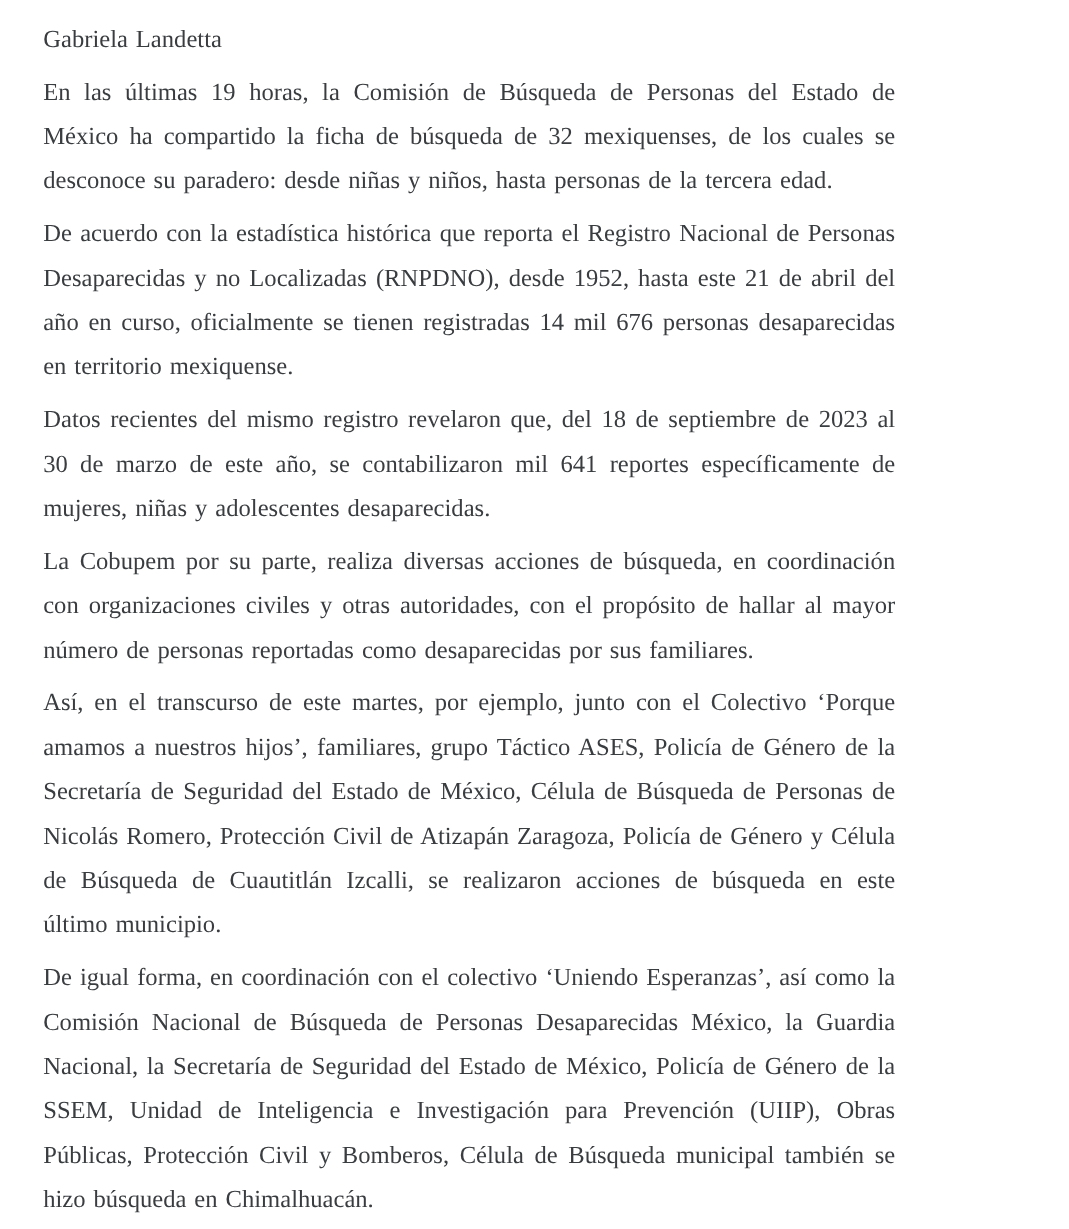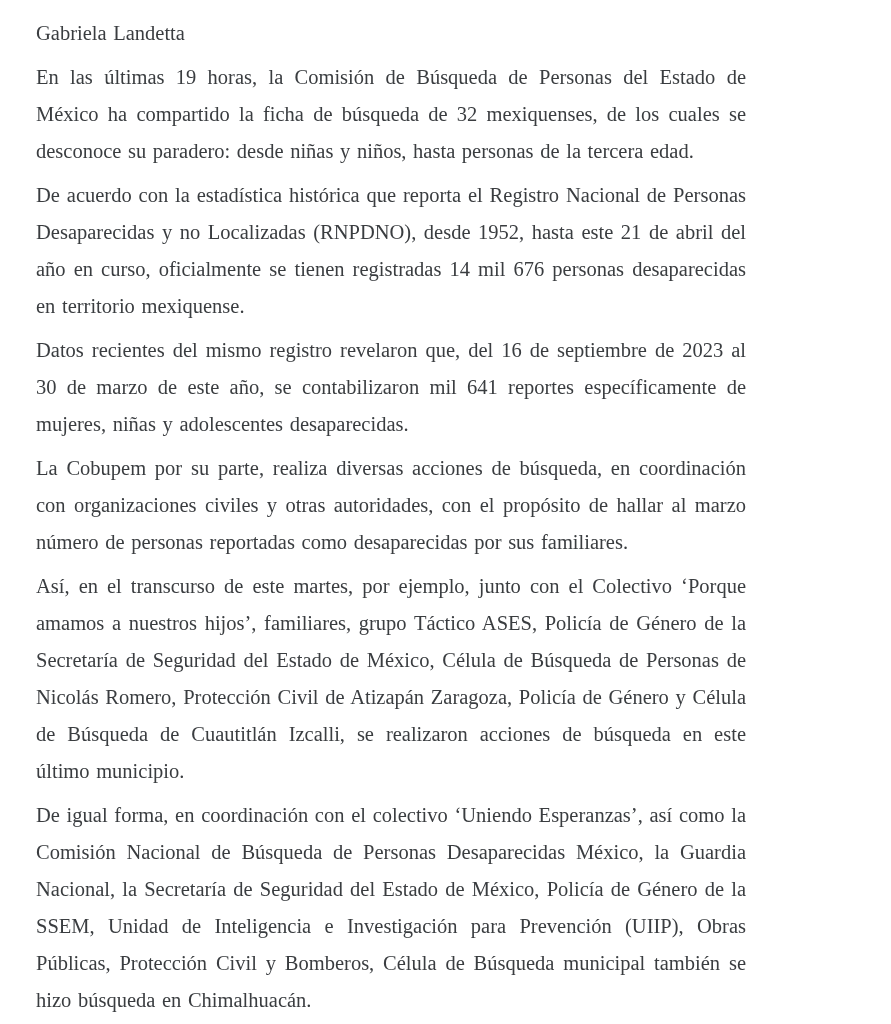--- a/index.html
+++ b/index.html
@@ -37,22 +37,22 @@
 </head>
 <body style="background: rgb(255, 255, 255);">
 
 <div class="article" style="color: rgb(58, 61, 64);">
   <p class="single-line">Gabriela Landetta</p>
 
   <p>En las últimas 19 horas, la Comisión de Búsqueda de Personas del Estado de México ha compartido la ficha de búsqueda de 32 mexiquenses, de los cuales se desconoce su paradero: desde niñas y niños, hasta personas de la tercera edad.</p>
 
   <p>De acuerdo con la estadística histórica que reporta el Registro Nacional de Personas Desaparecidas y no Localizadas (RNPDNO), desde 1952, hasta este 21 de abril del año en curso, oficialmente se tienen registradas 14 mil 676 personas desaparecidas en territorio mexiquense.</p>
 
-  <p>Datos recientes del mismo registro revelaron que, del 16 de septiembre de 2023 al 30 de marzo de este año, se contabilizaron mil 641 reportes específicamente de mujeres, niñas y adolescentes desaparecidas.</p>
+  <p>Datos recientes del mismo registro revelaron que, del 18 de septiembre de 2023 al 30 de marzo de este año, se contabilizaron mil 641 reportes específicamente de mujeres, niñas y adolescentes desaparecidas.</p>
 
-  <p>La Cobupem por su parte, realiza diversas acciones de búsqueda, en coordinación con organizaciones civiles y otras autoridades, con el propósito de hallar al marzo número de personas reportadas como desaparecidas por sus familiares.</p>
+  <p>La Cobupem por su parte, realiza diversas acciones de búsqueda, en coordinación con organizaciones civiles y otras autoridades, con el propósito de hallar al mayor número de personas reportadas como desaparecidas por sus familiares.</p>
 
   <p>Así, en el transcurso de este martes, por ejemplo, junto con el Colectivo ‘Porque amamos a nuestros hijos’, familiares, grupo Táctico ASES, Policía de Género de la Secretaría de Seguridad del Estado de México, Célula de Búsqueda de Personas de Nicolás Romero, Protección Civil de Atizapán Zaragoza, Policía de Género y Célula de Búsqueda de Cuautitlán Izcalli, se realizaron acciones de búsqueda en este último municipio.</p>
 
   <p>De igual forma, en coordinación con el colectivo ‘Uniendo Esperanzas’, así como la Comisión Nacional de Búsqueda de Personas Desaparecidas México, la Guardia Nacional, la Secretaría de Seguridad del Estado de México, Policía de Género de la SSEM, Unidad de Inteligencia e Investigación para Prevención (UIIP), Obras Públicas, Protección Civil y Bomberos, Célula de Búsqueda municipal también se hizo búsqueda en Chimalhuacán.</p>
 
   <p class="single-line">(Foto: Especial Uniendo)</p>
 </div>
 
 </body></html>

